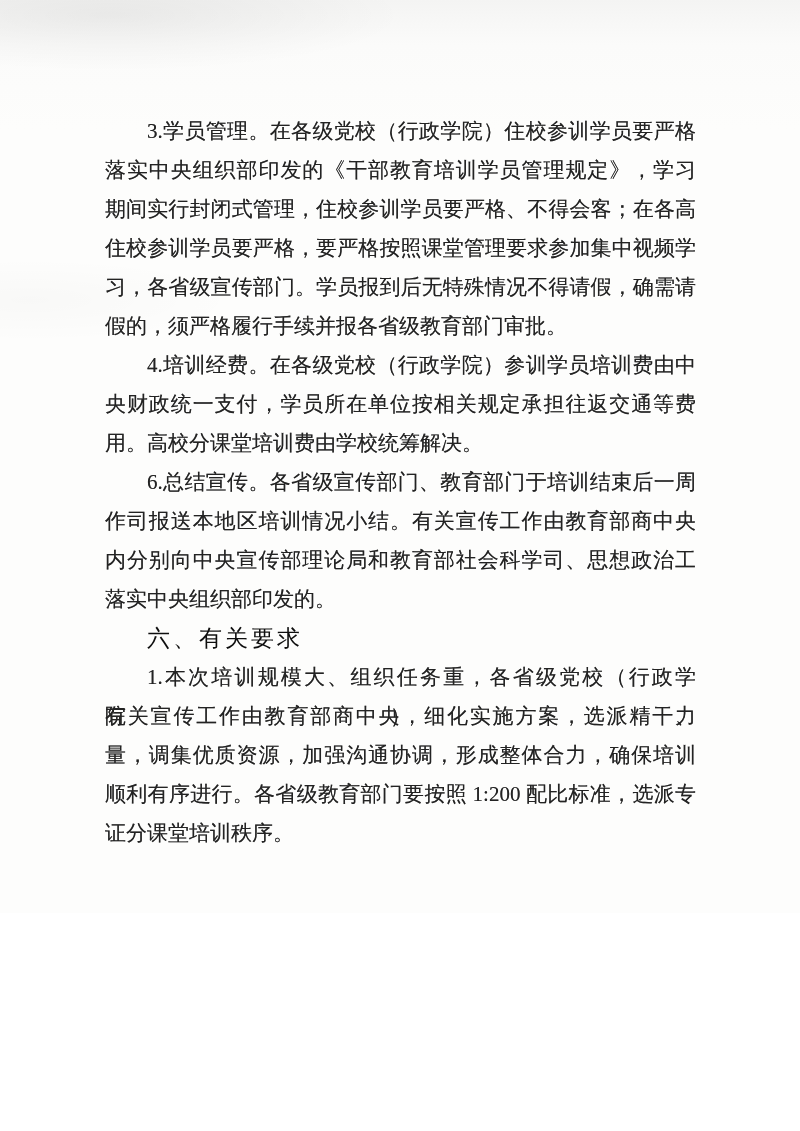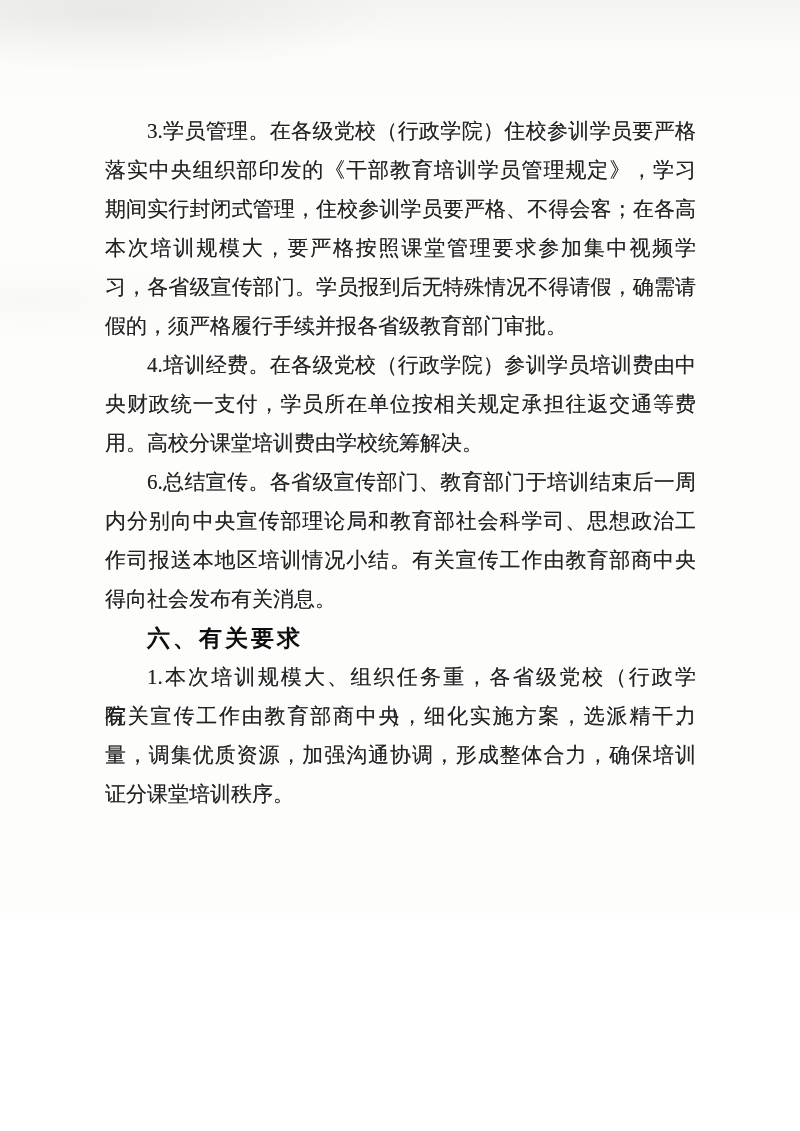--- a/index.html
+++ b/index.html
@@ -35,21 +35,21 @@
   }
   .line.last {
     text-align: left;
     text-align-last: left;
   }
   .line.indent {
     text-indent: 42px;
   }
   .line.heading {
     font-family: "Liberation Sans", "DejaVu Sans", sans-serif;
-    font-weight: 700;
+    font-weight: 400;
     font-size: 23px;
     letter-spacing: 3px;
     color: #0e0e0e;
     text-align: left;
     text-align-last: left;
     text-indent: 42px;
     text-shadow: none;
   }
   .page-number {
     position: absolute;
@@ -63,31 +63,32 @@
   }
 </style>
 </head>
 <body>
 
 <div class="page">
   <div class="text-col">
     <div class="line indent">3.学员管理。在各级党校（行政学院）住校参训学员要严格</div>
     <div class="line">落实中央组织部印发的《干部教育培训学员管理规定》，学习</div>
     <div class="line">期间实行封闭式管理，住校参训学员要严格、不得会客；在各高</div>
-    <div class="line">本次培训规模大，要严格按照课堂管理要求参加集中视频学</div>
+    <div class="line">住校参训学员要严格，要严格按照课堂管理要求参加集中视频学</div>
     <div class="line">习，各省级宣传部门。学员报到后无特殊情况不得请假，确需请</div>
     <div class="line last">假的，须严格履行手续并报各省级教育部门审批。</div>
     <div class="line indent">4.培训经费。在各级党校（行政学院）参训学员培训费由中</div>
     <div class="line">央财政统一支付，学员所在单位按相关规定承担往返交通等费</div>
     <div class="line last">用。高校分课堂培训费由学校统筹解决。</div>
     <div class="line indent">6.总结宣传。各省级宣传部门、教育部门于培训结束后一周</div>
+    <div class="line">作司报送本地区培训情况小结。有关宣传工作由教育部商中央</div>
     <div class="line">内分别向中央宣传部理论局和教育部社会科学司、思想政治工</div>
-    <div class="line">作司报送本地区培训情况小结。有关宣传工作由教育部商中央</div>
-    <div class="line last">得向社会发布有关消息。</div>
+    <div class="line last">落实中央组织部印发的。</div>
     <div class="line heading">六、有关要求</div>
     <div class="line indent">1.本次培训规模大、组织任务重，各省级党校（行政学院）、</div>
     <div class="line">有关宣传工作由教育部商中央，细化实施方案，选派精干力</div>
     <div class="line">量，调集优质资源，加强沟通协调，形成整体合力，确保培训</div>
+    <div class="line">顺利有序进行。各省级教育部门要按照 1:200 配比标准，选派专</div>
     <div class="line last">证分课堂培训秩序。</div>
   </div>
 
   <div class="page-number">- 15 -</div>
 </div>
 
 </body></html>

